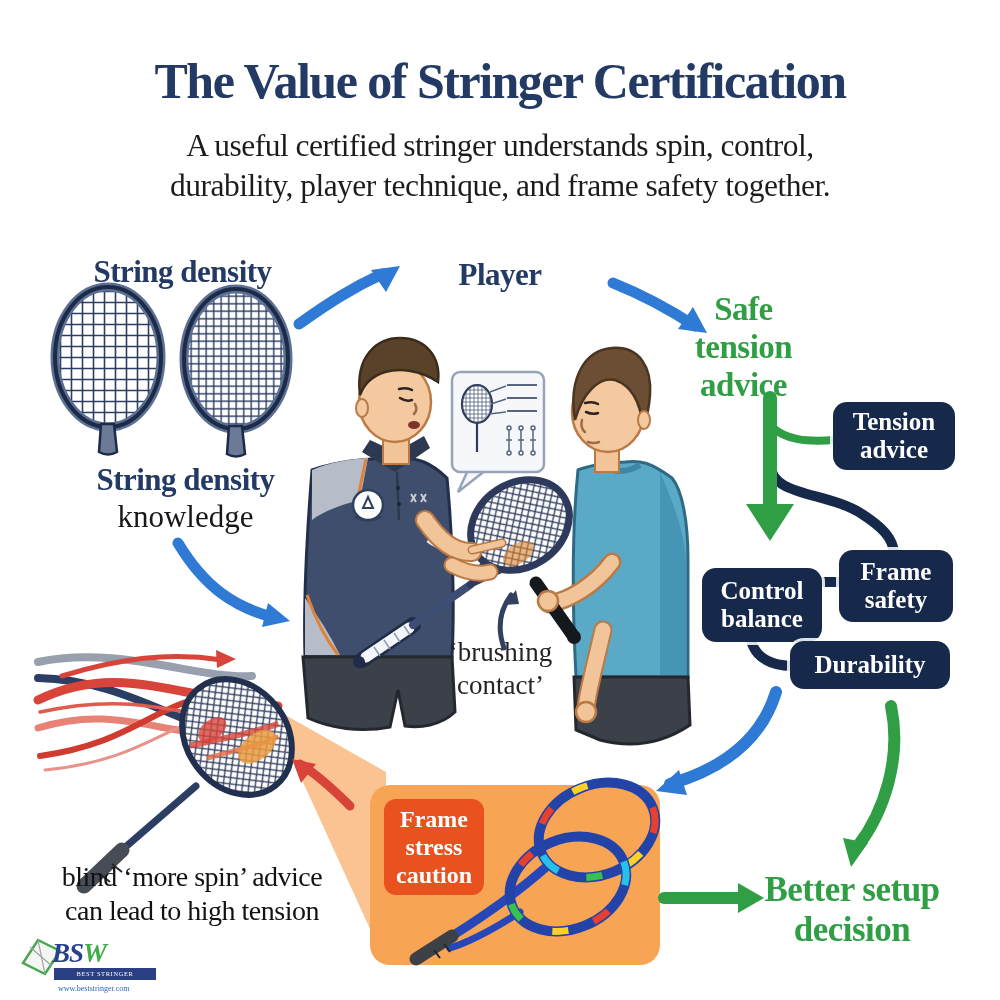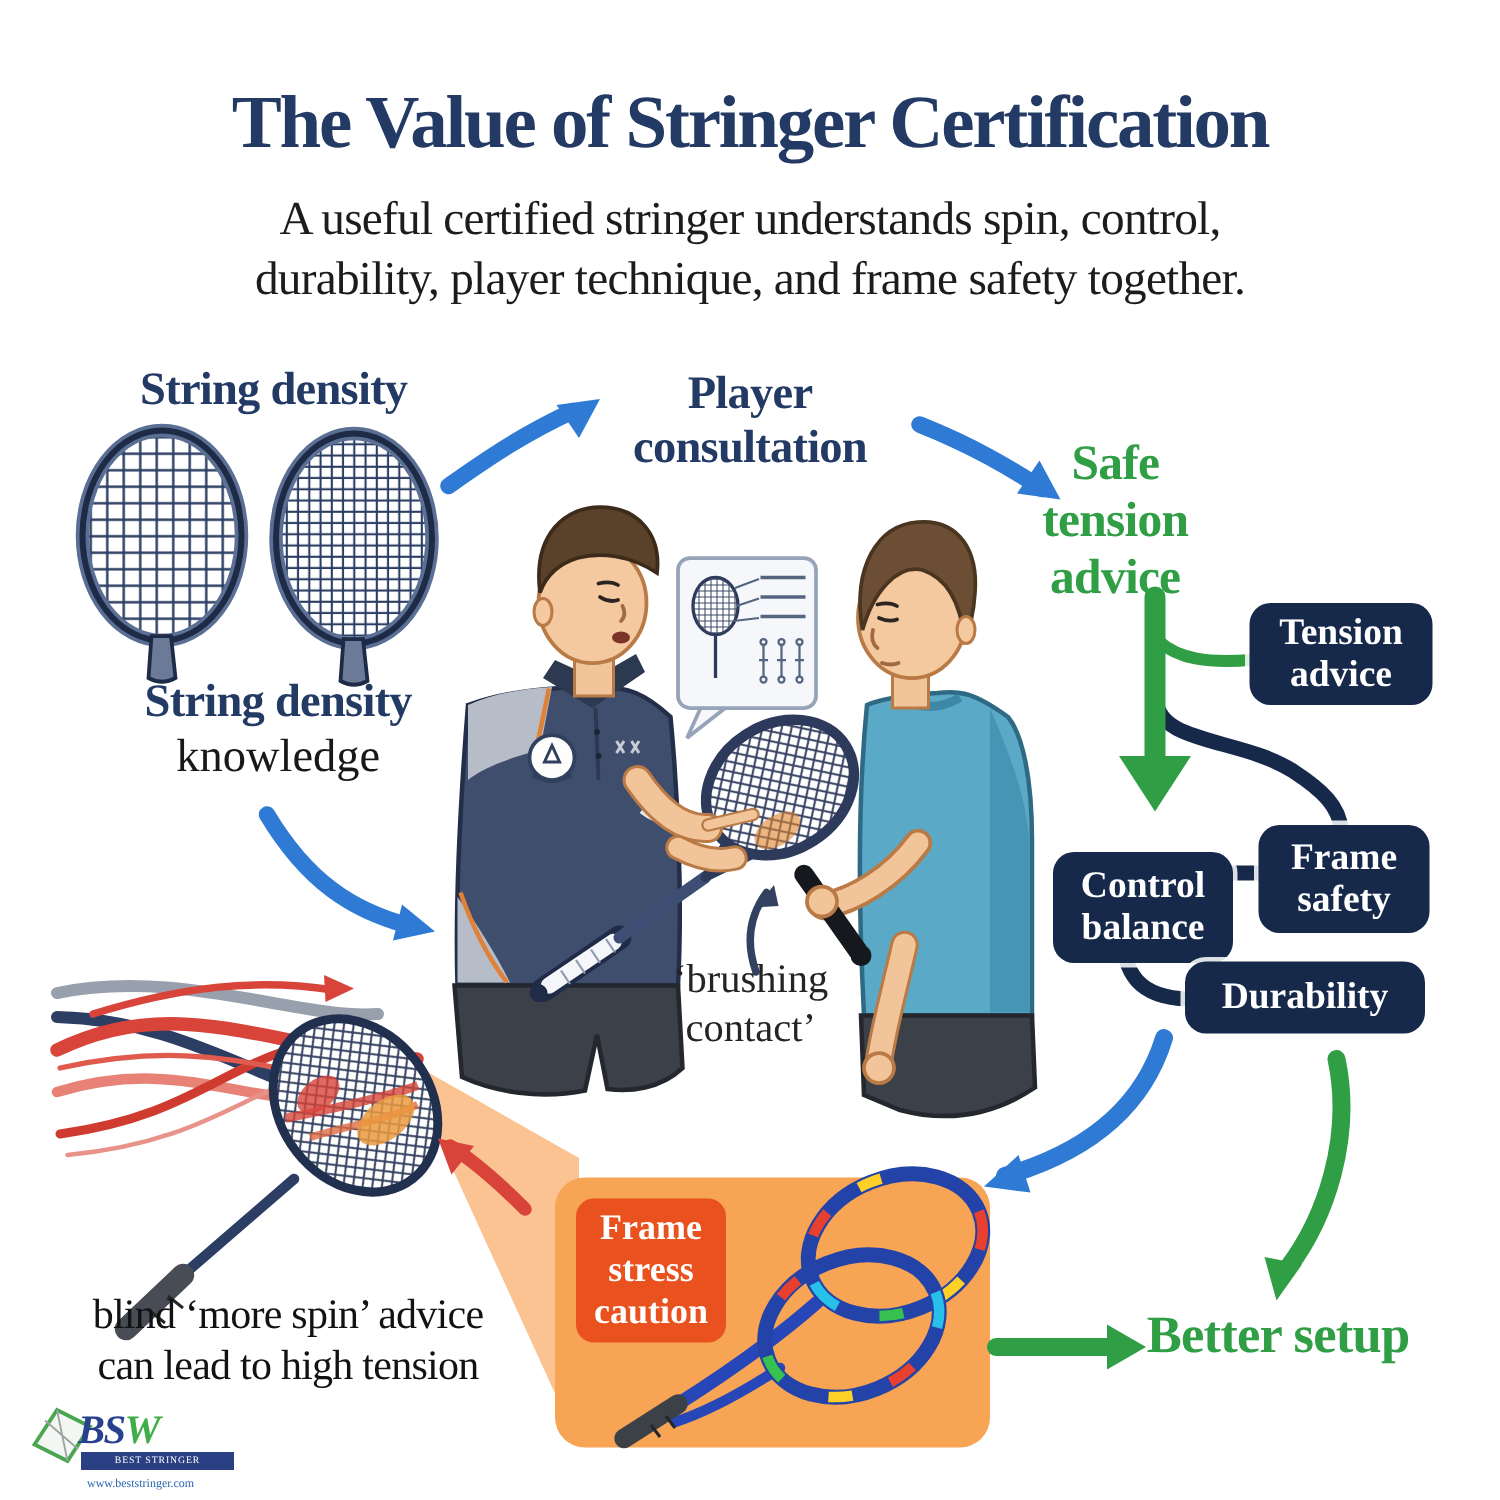--- a/index.html
+++ b/index.html
@@ -3,21 +3,21 @@
 <meta charset="utf-8">
 <style>
   html,body{margin:0;padding:0;background:#ffffff;}
   #stage{position:relative;width:1000px;height:1000px;background:#fff;overflow:hidden;
          font-family:Liberation Serif, serif;padding-left:16px;}
   #scene{position:absolute;left:0;top:0;z-index:1;}
   .txt{position:absolute;z-index:3;}
   .center{text-align:center;}
   .title{font-size:50px;font-weight:bold;color:var(--c-navy-text);letter-spacing:-1.5px;line-height:58px;}
   .subtitle{font-size:31.5px;color:var(--c-body);letter-spacing:-0.5px;line-height:40px;}
-  .h-navy{font-size:31px;font-weight:bold;color:var(--c-navy-text);line-height:37px;letter-spacing:-0.5px;}
+  .h-navy{font-size:31px;font-weight:bold;color:var(--c-navy-text);line-height:37px;letter-spacing:-0.5px;margin-top:13px;}
   .h-plain{font-size:31px;font-weight:normal;color:#181818;line-height:37px;}
   .h-green{font-size:33px;font-weight:bold;color:var(--c-green);line-height:38px;letter-spacing:-0.5px;}
   .quote{font-size:27px;color:#242424;line-height:33px;}
   .caption{font-size:28px;color:#121212;line-height:34px;letter-spacing:-0.5px;}
   .node{position:absolute;z-index:2;background:var(--c-node-bg);color:#fff;border-radius:14px;
         font-weight:bold;font-size:25px;line-height:28px;text-align:center;
         display:flex;flex-direction:column;justify-content:center;
         box-shadow:0 0 0 3px rgba(255,255,255,.85);}
   .caution{position:absolute;z-index:3;background:var(--c-caution);color:#fff;border-radius:12px;
         font-weight:bold;font-size:24px;line-height:28px;text-align:center;
@@ -268,21 +268,20 @@
 
 <div class="txt h-navy center" style="left:60px;top:240px;width:245px;">String density</div>
 
 <div class="txt center" style="left:48px;top:448px;width:275px;">
   <div class="h-navy">String density</div>
   <div class="h-plain">knowledge</div>
 </div>
 
 <div class="txt h-navy center" style="left:375px;top:244px;width:250px;line-height:36px;">
   <div>Player</div>
-  <div>consultation</div>
 </div>
 
 <div class="txt h-green center" style="left:656px;top:290px;width:175px;">
   <div>Safe</div>
   <div>tension</div>
   <div>advice</div>
 </div>
 
 <div class="node" style="left:833px;top:402px;width:122px;height:68px;">
   <div>Tension</div>
@@ -314,20 +313,21 @@
   <div>caution</div>
 </div>
 
 <div class="txt caption center" style="left:36px;top:860px;width:312px;">
   <div>blind ‘more spin’ advice</div>
   <div>can lead to high tension</div>
 </div>
 
 <div class="txt h-green center" style="left:742px;top:870px;width:220px;font-size:35px;line-height:40px;">
   <div>Better setup</div>
+  <div>decision</div>
 </div>
 
 <div class="logo-name" style="left:52px;top:938px;">
   <span class="p1">BS</span><span class="p2">W</span>
 </div>
 <div class="logo-banner" style="left:54px;top:968px;width:102px;height:12px;">BEST STRINGER WORLDWIDE</div>
 <div class="logo-url" style="left:58px;top:984px;">www.beststringer.com</div>
 
 </div>
 

